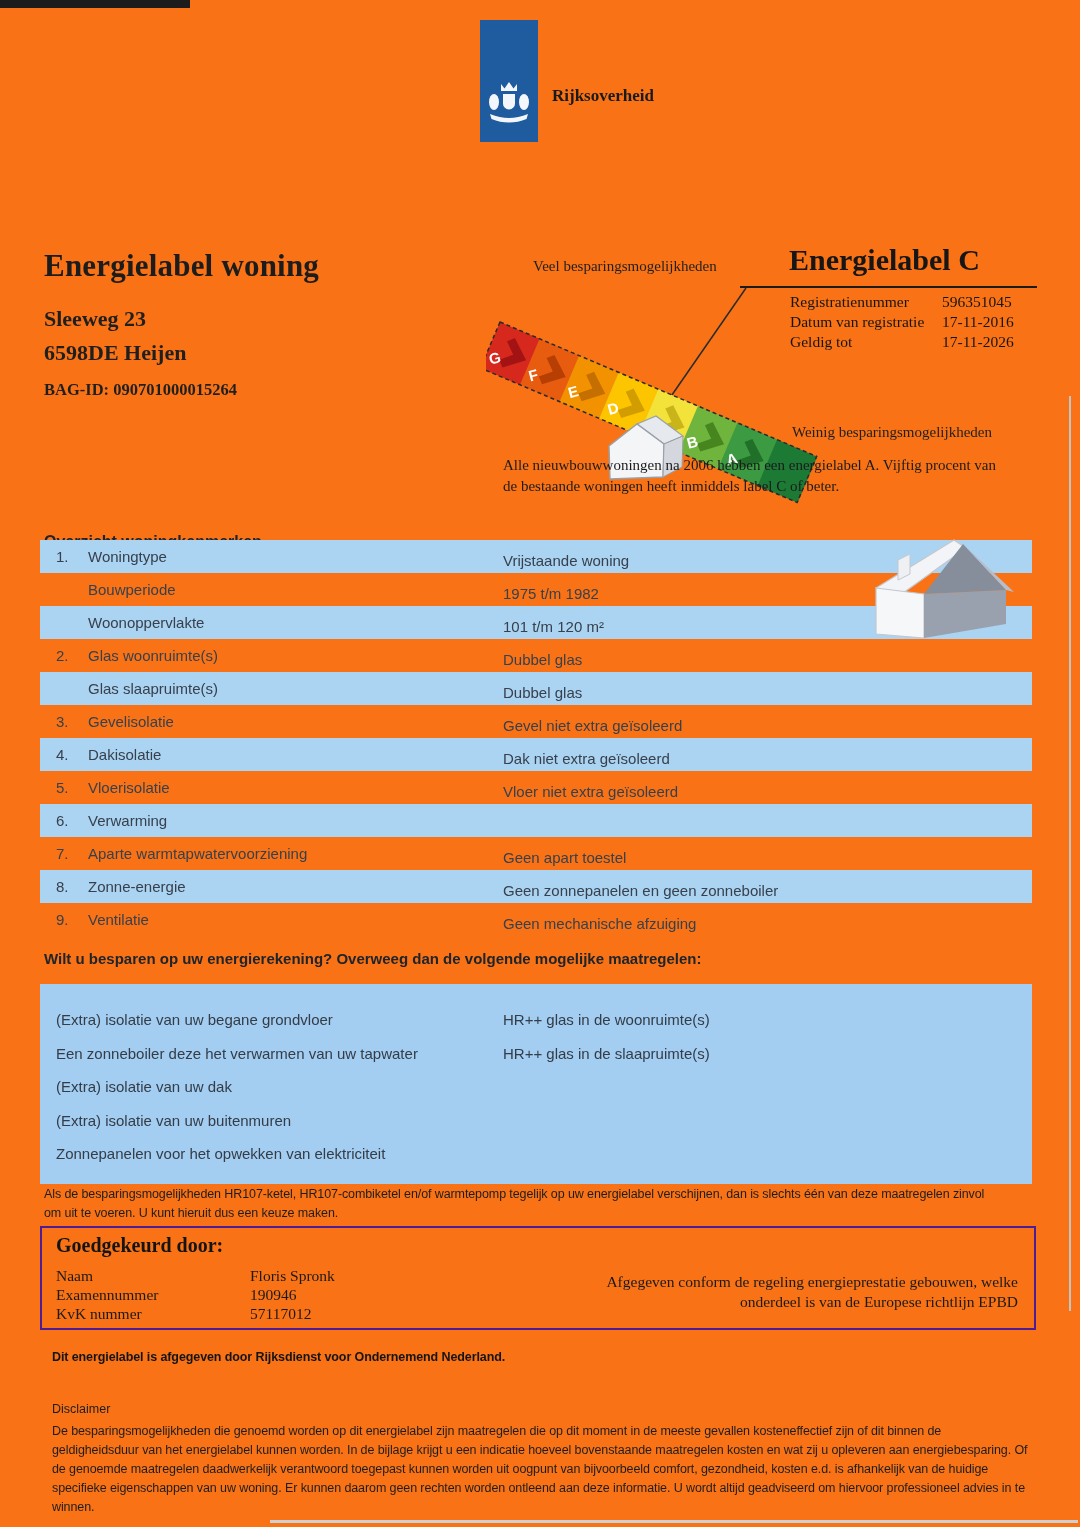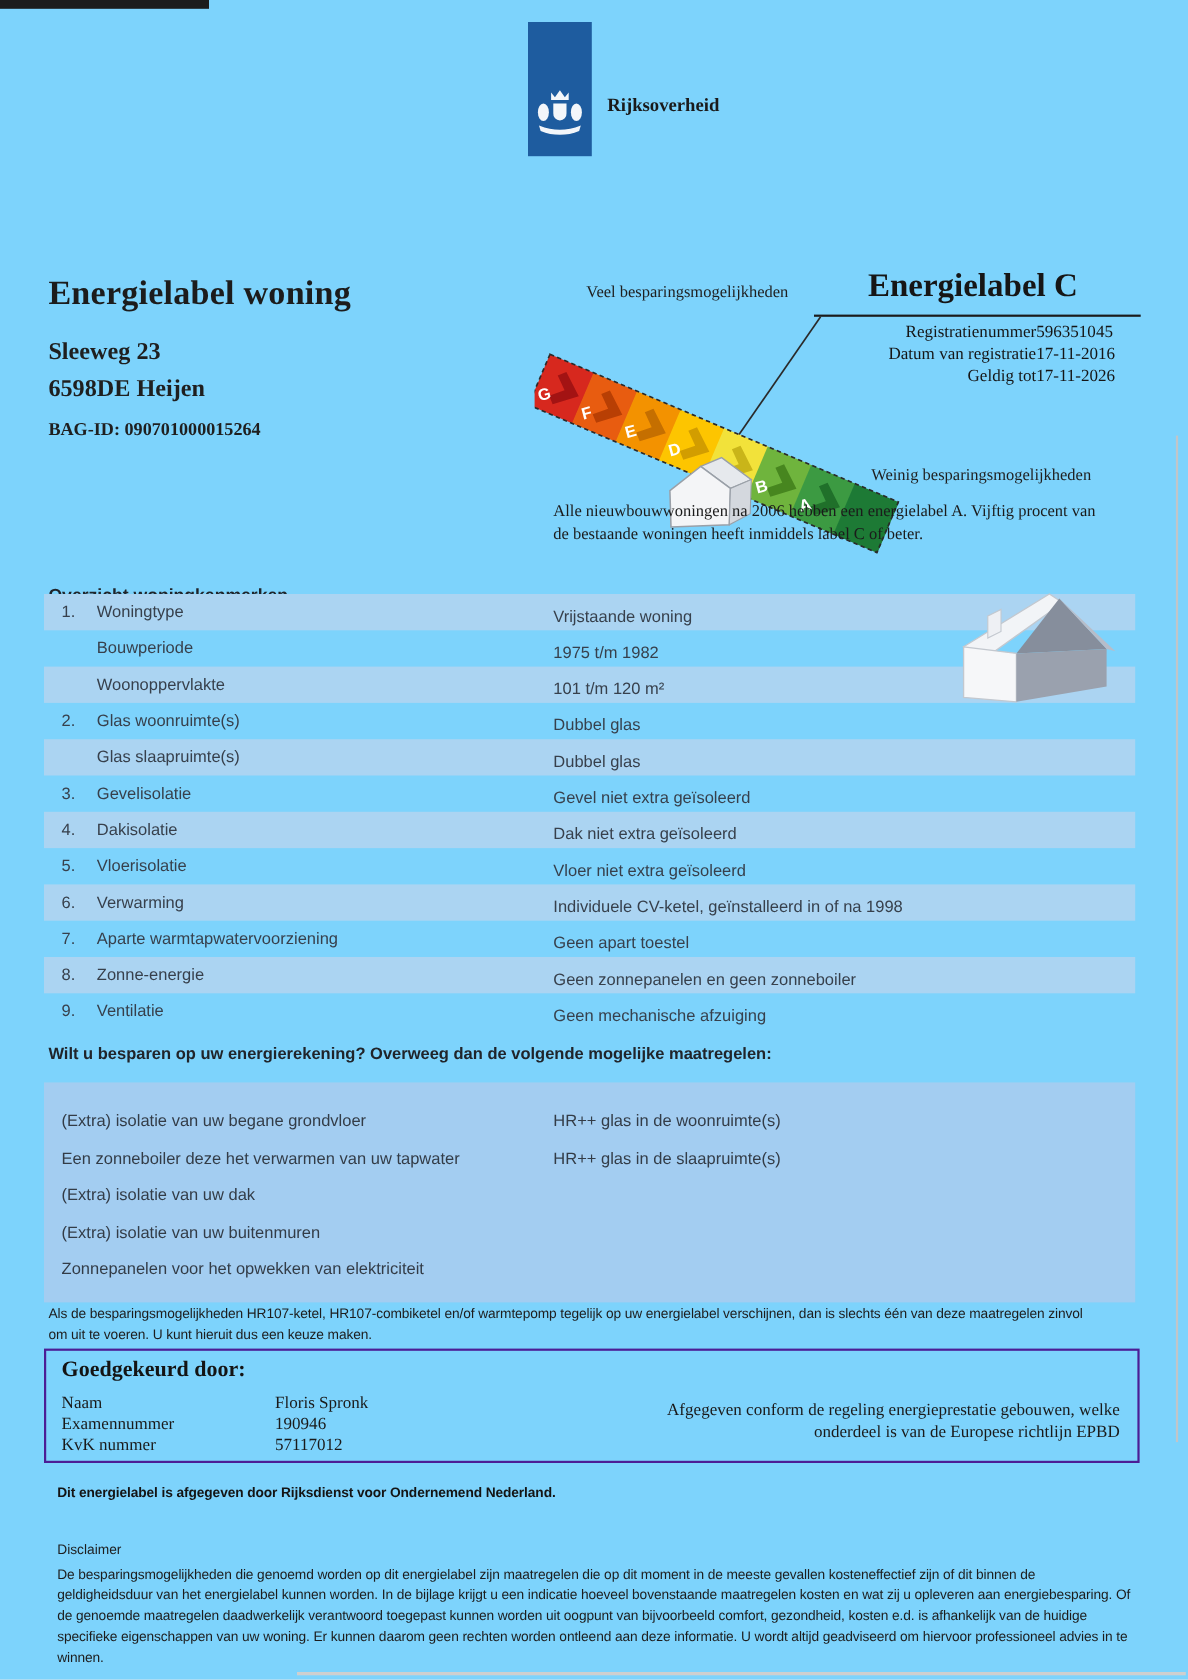--- a/index.html
+++ b/index.html
@@ -9,21 +9,21 @@
     --row-blue: #abd4f2;
     --box-blue: #a3cdf1;
     --ink: #1f1f1f;
     --table-ink: #37404c;
   }
   *{margin:0;padding:0;box-sizing:border-box;}
   html,body{background:#e8e8e8;}
   .page{
     position:relative;
     width:1080px;height:1527px;
-    background:#7dd3fc;
+    background:#f97316;
     overflow:hidden;
     font-family:var(--serif);
     color:var(--ink);
   }
   
   .artifact-top{position:absolute;left:0;top:0;width:190px;height:8px;background:#1c1c1c;}
   .artifact-right{position:absolute;left:1069px;top:396px;width:2px;height:915px;background:#c2c5c8;}
   .artifact-bottom{position:absolute;left:270px;top:1520px;width:808px;height:3px;background:#cfcfcf;}
 
   
@@ -35,21 +35,21 @@
   .doc-title{position:absolute;left:44px;top:248px;font-size:31px;font-weight:bold;color:#1c1c1c;letter-spacing:.2px;}
   .addr1{position:absolute;left:44px;top:306px;font-size:22px;font-weight:bold;}
   .addr2{position:absolute;left:44px;top:340px;font-size:22px;font-weight:bold;}
   .bag-id{position:absolute;left:44px;top:380px;font-size:16.5px;font-weight:bold;}
 
   
   .scale-note-high{position:absolute;left:533px;top:258px;font-size:15px;}
   .elabel-title{position:absolute;left:789px;top:243px;font-size:30px;font-weight:bold;color:#161616;}
   .elabel-rule{position:absolute;left:740px;top:286px;width:297px;height:2px;background:#1b1b1b;}
   .pointer-line{position:absolute;left:642px;top:282px;pointer-events:none;}
-  .reg-table{position:absolute;left:790px;top:292px;font-size:15.5px;line-height:20px;color:#151515;text-align:right;}
+  .reg-table{position:absolute;left:790px;top:292px;font-size:15.5px;line-height:20px;color:#151515;}
   .reg-row{display:flex;}
   .reg-label{width:152px;}
   .reg-value{}
   .scale-note-low{position:absolute;left:792px;top:424px;font-size:15px;}
   .label-note{position:absolute;left:503px;top:455px;width:507px;font-size:15px;line-height:1.38;color:#1b1b1b;}
 
   
   .ramp{position:absolute;left:486px;top:296px;pointer-events:none;}
 
   
@@ -219,21 +219,20 @@
 
       <div class="krow">
         <span class="knum">5.</span>
         <span class="klabel">Vloerisolatie</span>
         <span class="kvalue">Vloer niet extra geïsoleerd</span>
       </div>
 
       <div class="krow shaded">
         <span class="knum">6.</span>
         <span class="klabel">Verwarming</span>
-        <span class="kvalue">Individuele CV-ketel, geïnstalleerd in of na 1998</span>
       </div>
 
       <div class="krow">
         <span class="knum">7.</span>
         <span class="klabel">Aparte warmtapwatervoorziening</span>
         <span class="kvalue">Geen apart toestel</span>
       </div>
 
       <div class="krow shaded">
         <span class="knum">8.</span>

